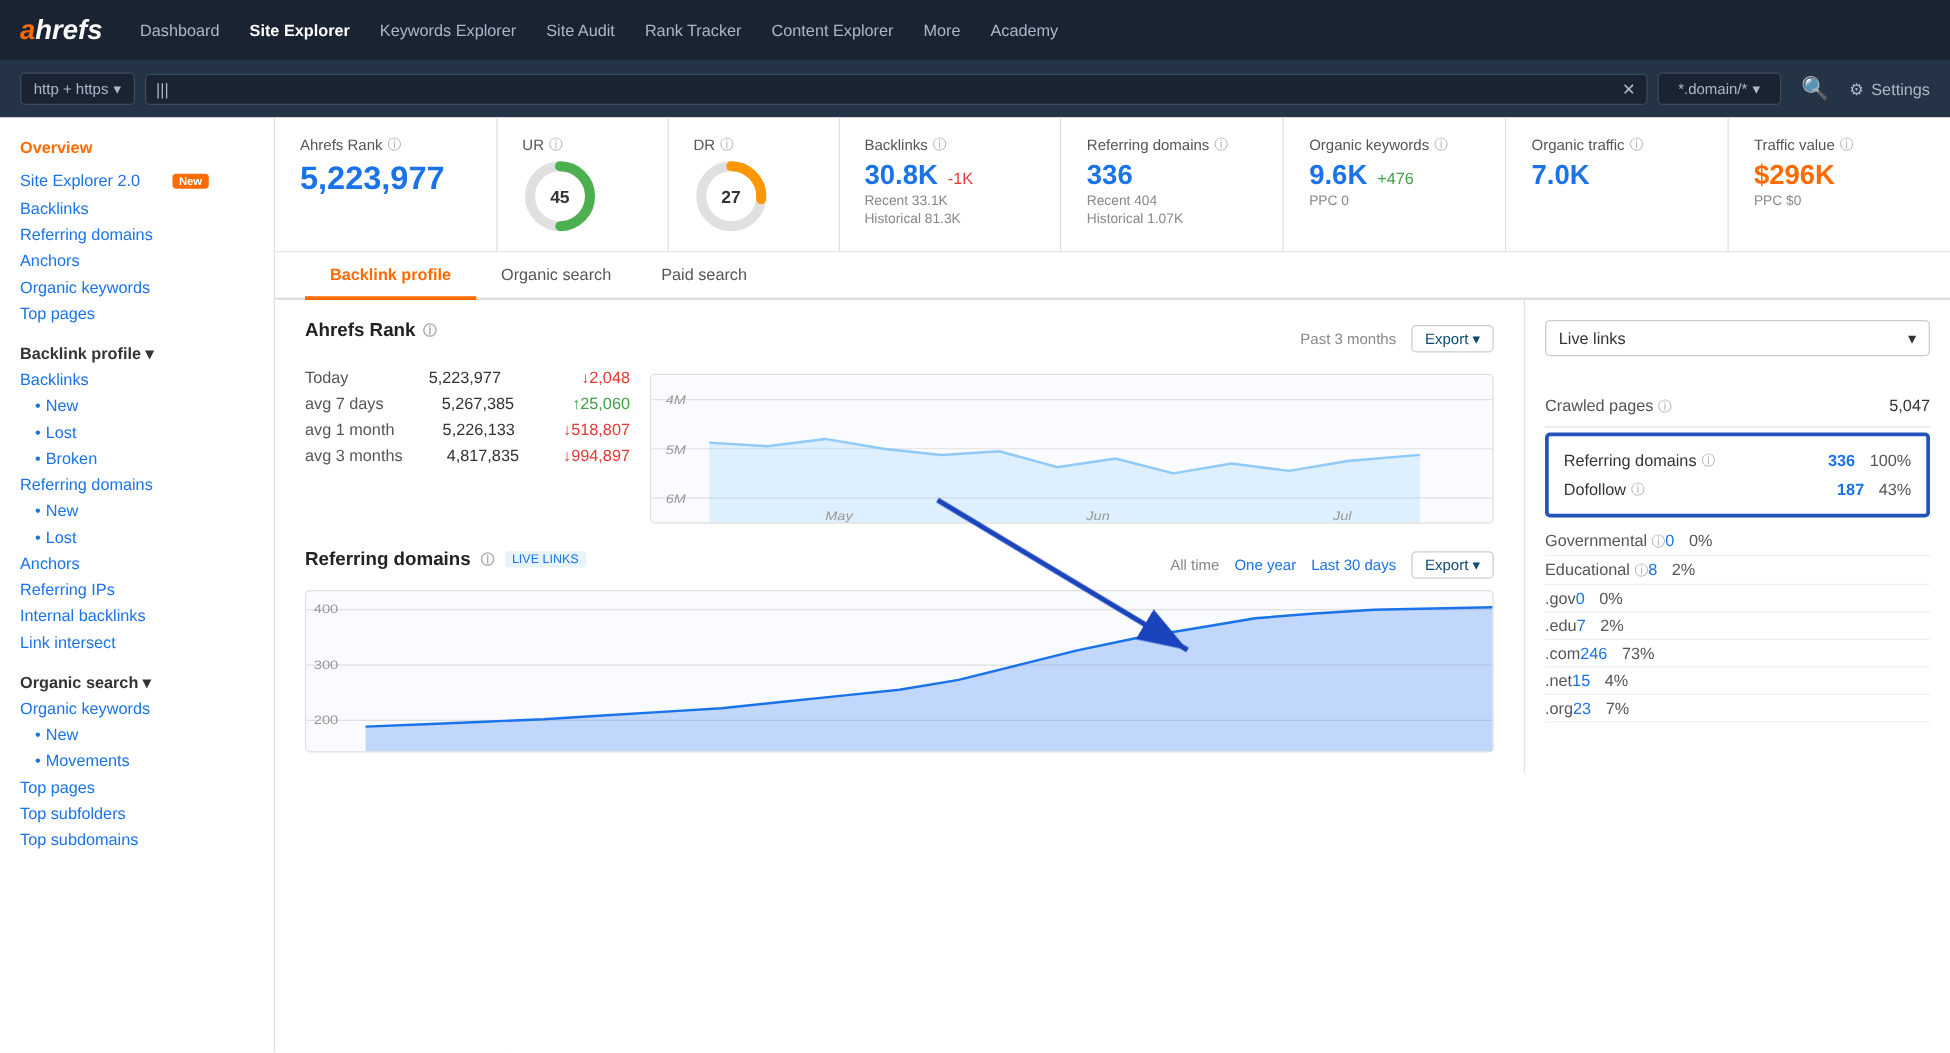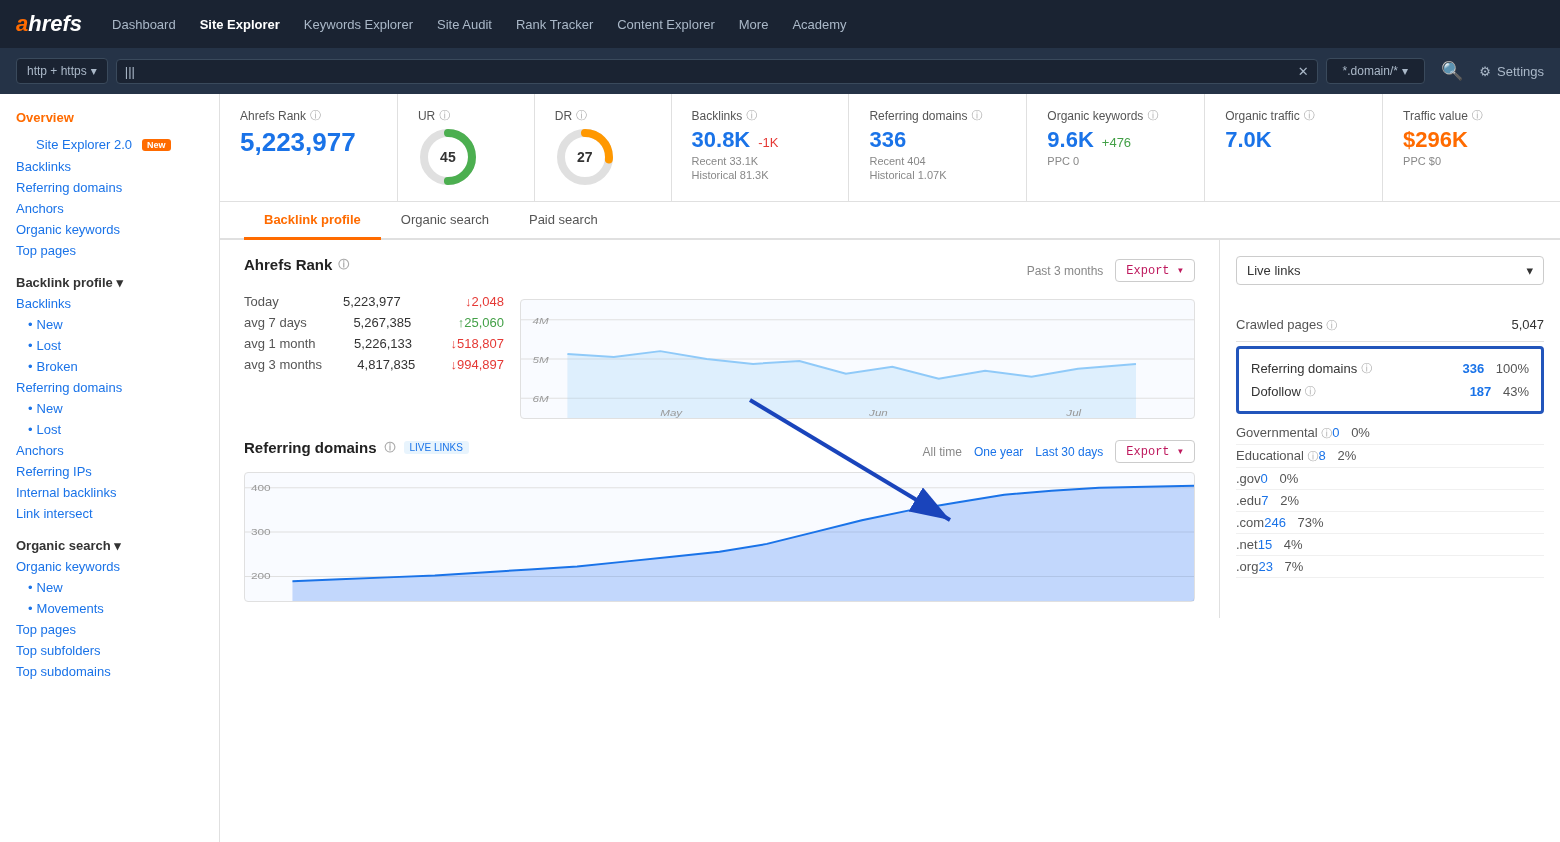--- a/index.html
+++ b/index.html
@@ -123,22 +123,21 @@
       font-size: 13px;
       cursor: pointer;
     }
     .sidebar-section-title {
       color: #1a73e8;
       padding: 4px 16px;
       font-size: 13px;
       cursor: pointer;
       display: flex;
       align-items: center;
-      gap: 4px;
-      margin-left: 20px;
+      gap: 20px;
     }
     .new-badge {
       background: #ff6b00;
       color: #fff;
       font-size: 9px;
       padding: 1px 5px;
       border-radius: 3px;
       margin-left: 6px;
       font-weight: bold;
     }
@@ -334,22 +333,21 @@
       margin-bottom: 6px;
     }
     .time-label { color: #888; font-size: 12px; }
     .export-btn {
       background: transparent;
       border: 1px solid #ccc;
       border-radius: 4px;
       padding: 3px 10px;
       font-size: 12px;
       cursor: pointer;
-      color: #be185d;
-      font-family: Liberation Mono, monospace;
+      color: #0c4a6e;
     }
 
     
     .ref-section-title {
       font-size: 15px;
       font-weight: bold;
       color: #222;
       display: flex;
       align-items: center;
       gap: 8px;

